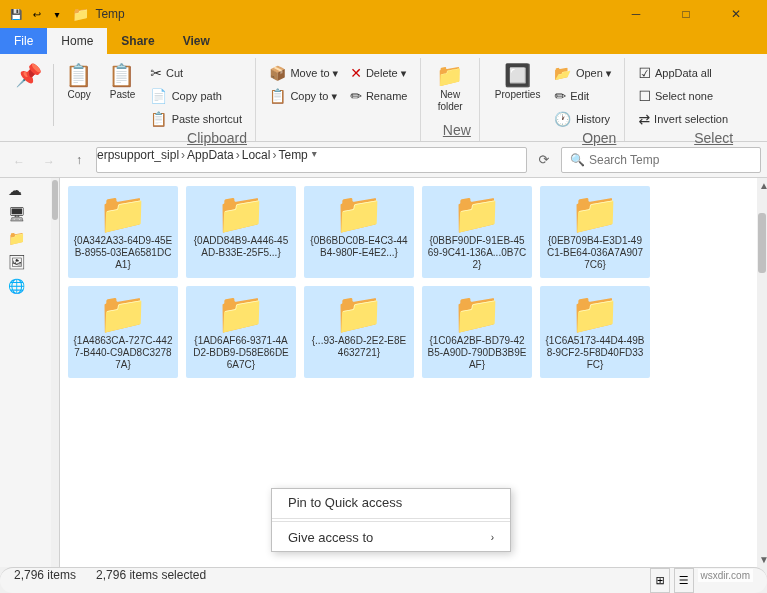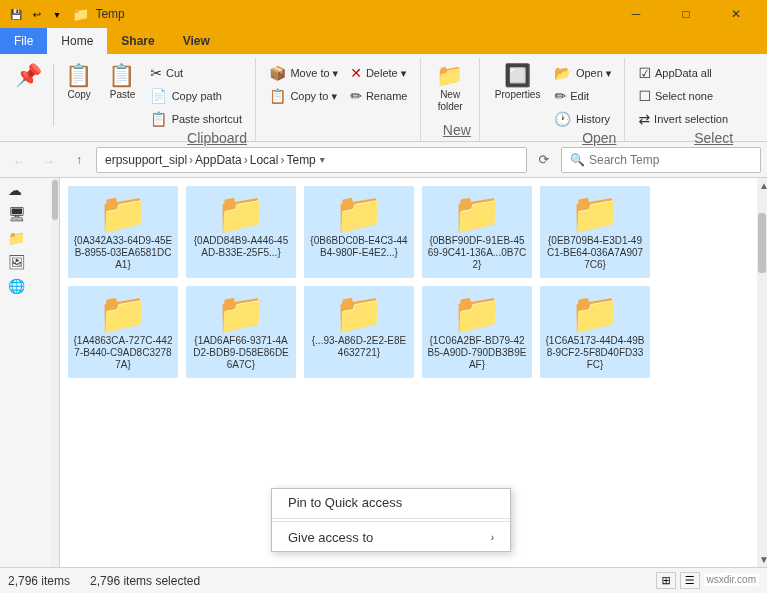--- a/index.html
+++ b/index.html
@@ -146,22 +146,22 @@
       display: flex; align-items: center; justify-content: center;
       font-size: 12px; color: #666;
     }
     .nav-btn.disabled { color: #ccc; cursor: default; }
     .address-path {
       flex: 1;
       height: 26px;
       border: 1px solid #c0c0c0;
       background: white;
       display: flex;
-      align-items: center;
-      padding: 0 8px;
+      align-items: flex-start;
+      padding: 0 0;
       font-size: 12px;
       border-radius: 2px;
     }
     .path-separator { color: #666; margin: 0 2px; }
     .path-segment { color: #333; }
     .path-arrow { color: #666; font-size: 10px; margin-left: 4px; }
     .search-box {
       width: 200px;
       height: 26px;
       border: 1px solid #c0c0c0;
@@ -278,25 +278,25 @@
       border-radius: 3px;
       margin: 20px auto 0;
     }
 
     
     .status-bar {
       height: 26px;
       background: #f5f5f5;
       border-top: 1px solid #d0d0d0;
       display: flex;
-      align-items: center;
-      padding: 0 8px;
+      padding: 0 14px;
       font-size: 12px;
       color: #333;
       gap: 20px;
+      border-radius: 13px;
     }
 
     
     .context-menu {
       position: absolute;
       left: 211px;
       top: 310px;
       width: 240px;
       background: white;
       border: 1px solid #c0c0c0;

